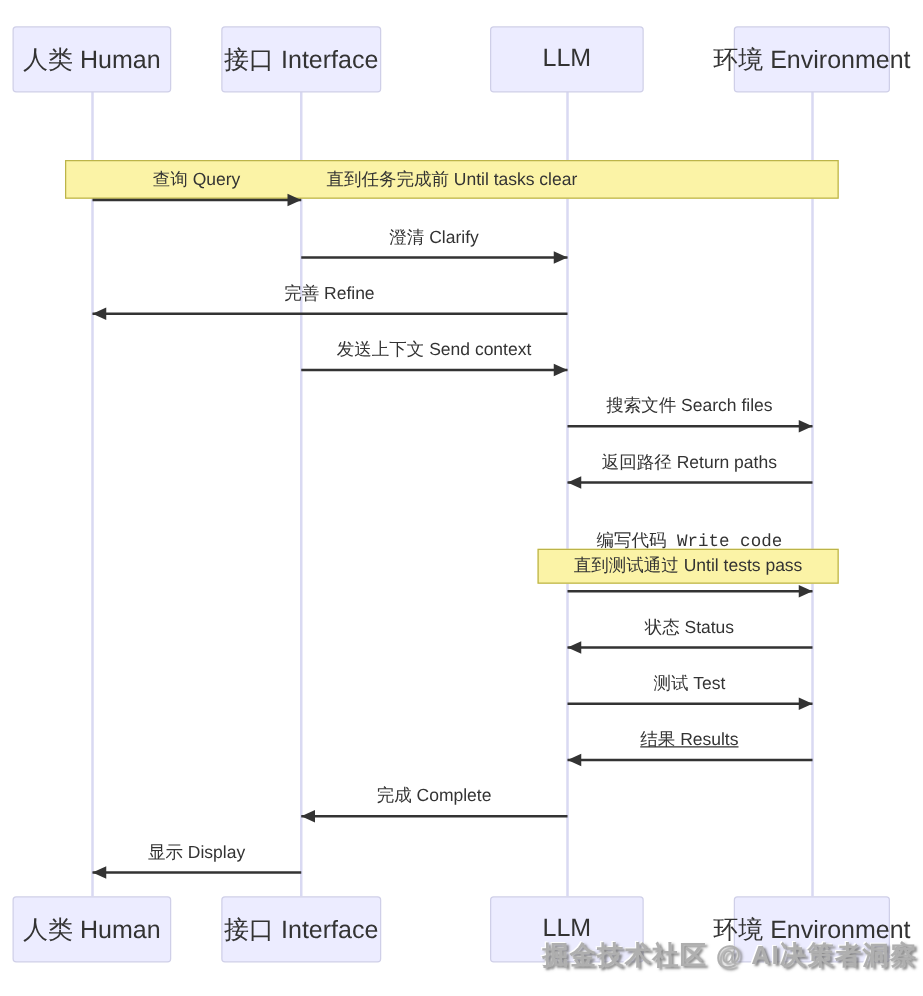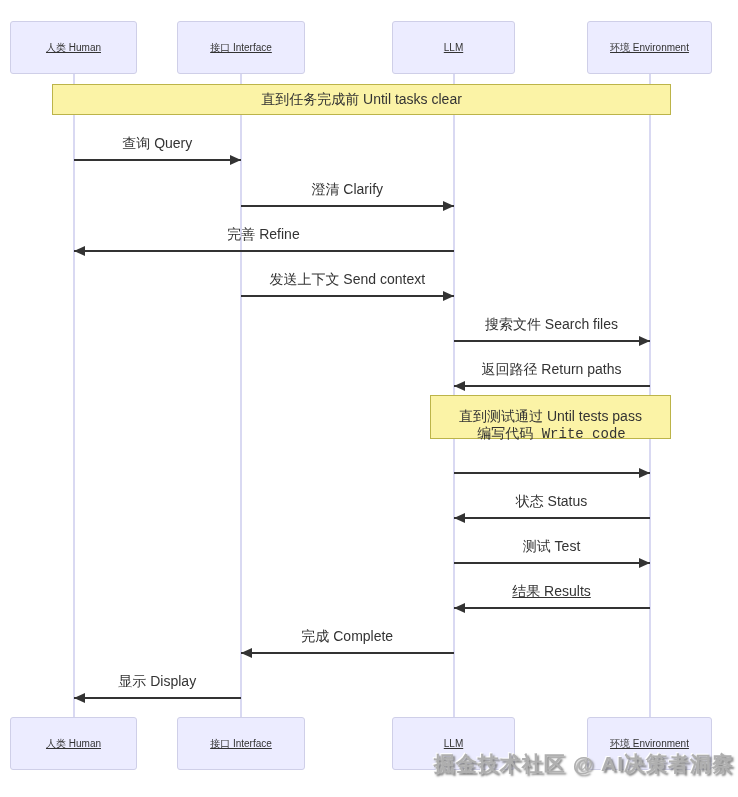--- a/index.html
+++ b/index.html
@@ -19,39 +19,39 @@
     width:738px;height:797px;
     background:#ffffff;
     overflow:hidden;
   }
   .actor-box{
     position:absolute;
     background:var(--actor-fill);
     border:1px solid var(--actor-border);
     border-radius:3px;
     display:flex;align-items:center;justify-content:center;
-    font-size:10px;color:var(--text);
+    font-size:20px;color:var(--text);
     box-sizing:border-box;
     white-space:nowrap;
-    text-decoration:underline;
   }
   .lifeline{
     position:absolute;
     width:2px;
     background:var(--lifeline);
   }
   .note{
     position:absolute;
     background:var(--note-fill);
     border:1px solid var(--note-border);
     display:flex;align-items:center;justify-content:center;
     font-size:14px;color:var(--text);
     box-sizing:border-box;
     white-space:nowrap;
     z-index:3;
+    margin-top:44px;
   }
   .msg-line{
     position:absolute;
     height:2px;
     background:var(--arrow);
     z-index:4;
   }
   .msg-head{
     position:absolute;
     width:0;height:0;
@@ -92,21 +92,21 @@
     <div class="lifeline" style="left: 648.5px; top: 73px; height: 644px;"></div>
     <div class="actor-box" style="left: 10px; top: 21px; width: 127px; height: 53px;">人类 Human</div>
     <div class="actor-box" style="left: 10px; top: 717px; width: 127px; height: 53px;">人类 Human</div>
     <div class="actor-box" style="left: 177px; top: 21px; width: 128px; height: 53px;">接口 Interface</div>
     <div class="actor-box" style="left: 177px; top: 717px; width: 128px; height: 53px;">接口 Interface</div>
     <div class="actor-box" style="left: 392px; top: 21px; width: 123px; height: 53px;">LLM</div>
     <div class="actor-box" style="left: 392px; top: 717px; width: 123px; height: 53px;">LLM</div>
     <div class="actor-box" style="left: 587px; top: 21px; width: 125px; height: 53px;">环境 Environment</div>
     <div class="actor-box" style="left: 587px; top: 717px; width: 125px; height: 53px;">环境 Environment</div>
     <div class="note" style="left: 52px; top: 84px; width: 619px; height: 31px;">直到任务完成前 Until tasks clear</div>
-    <div class="note" style="left: 430px; top: 395px; width: 241px; height: 44px;">直到测试通过 Until tests pass</div>
+    <div class="note" style="left: 430px; top: 395px; width: 241px; height: 28px;">直到测试通过 Until tests pass</div>
     <div class="msg-label" style="left: 157.25px; top: 134px;">查询 Query</div>
     <div class="msg-line" style="left: 73.5px; top: 159px; width: 167.5px;"></div>
     <div class="msg-head right" style="top: 155px; left: 230px;"></div>
     <div class="msg-label" style="left: 347.25px; top: 180px;">澄清 Clarify</div>
     <div class="msg-line" style="left: 241px; top: 205px; width: 212.5px;"></div>
     <div class="msg-head right" style="top: 201px; left: 442.5px;"></div>
     <div class="msg-label" style="left: 263.5px; top: 225px;">完善 Refine</div>
     <div class="msg-line" style="left: 73.5px; top: 250px; width: 380px;"></div>
     <div class="msg-head left" style="top: 246px; left: 73.5px;"></div>
     <div class="msg-label" style="left: 347.25px; top: 270px;">发送上下文 Send context</div>

